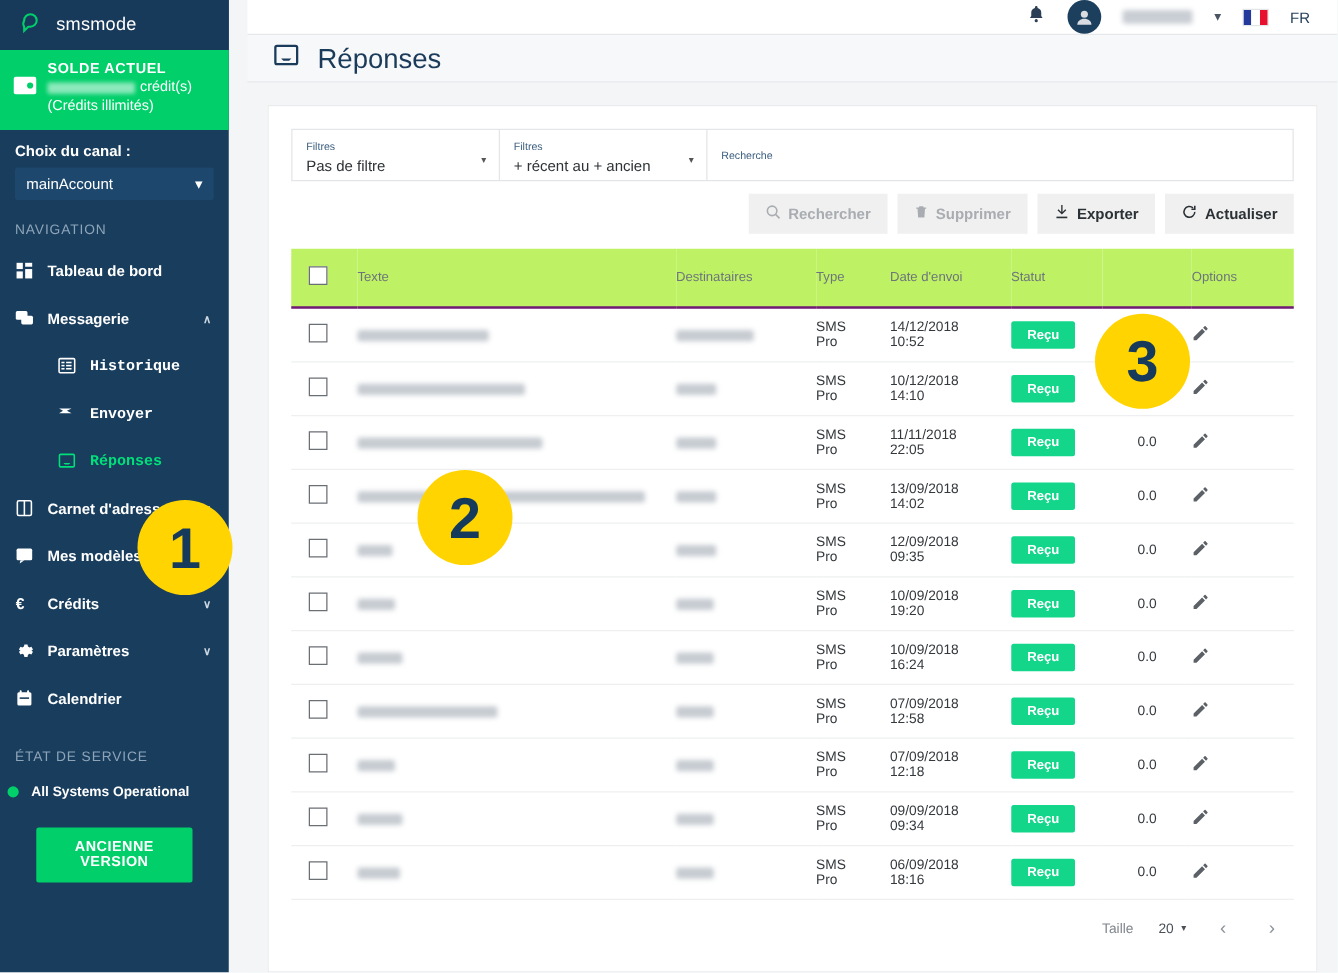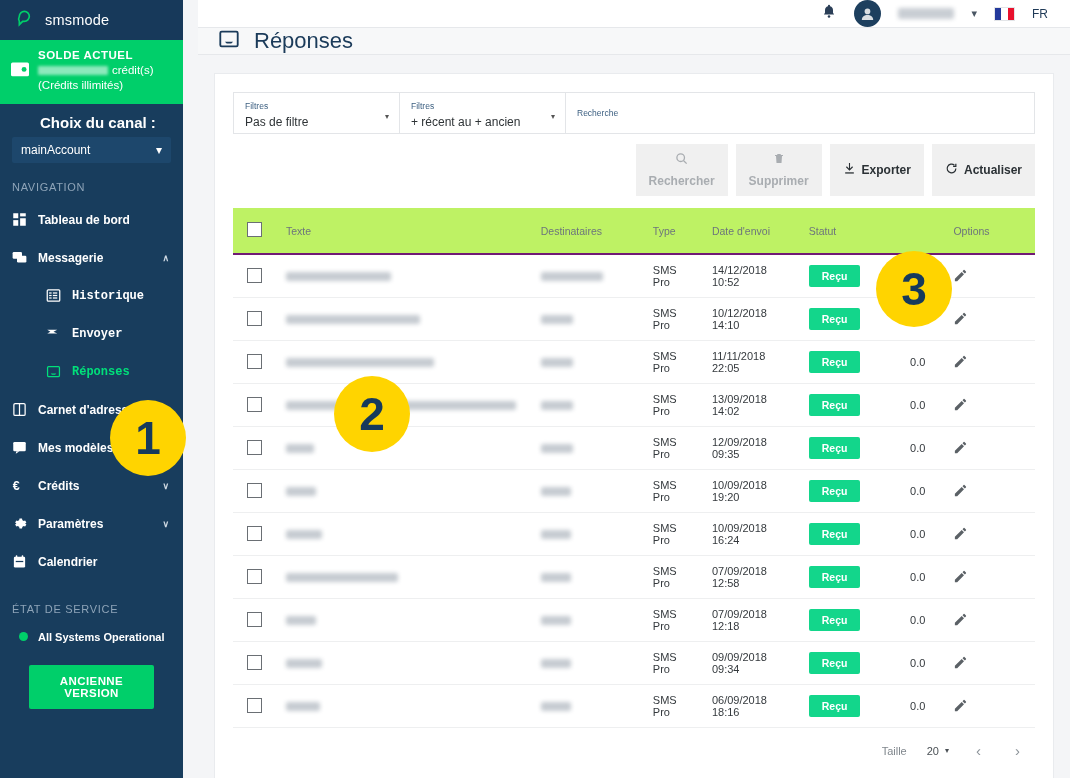--- a/index.html
+++ b/index.html
@@ -28,41 +28,41 @@
   .balance-txt { color: #fff; line-height: 1.32; }
   .balance-title { font-size: 11.5px; font-weight: bold; letter-spacing: .5px; }
   .balance-credits { font-size: 11.5px; display: flex; align-items: center; gap: 4px; }
   .balance-sub { font-size: 11.5px; }
   .blur-chip {
     display: inline-block; height: 9px; border-radius: 1px;
     background: rgba(255,255,255,.55);
     filter: blur(1.6px);
   }
   .channel { padding: 10px 12px 4px 12px; }
-  .channel-label { color: #fff; font-size: 15px; font-weight: bold; margin-bottom: 6px; margin-left: 28px; }
+  .channel-label { color: #fff; font-size: 12px; font-weight: bold; margin-bottom: 6px; }
   .channel-select {
     background: #1d4straight; background: #1d476c; border-radius: 2px;
     height: 26px; display: flex; align-items: center; justify-content: space-between;
     padding: 0 9px; color: #fff; font-size: 12px;
   }
   .nav-head {
     color: #8ea4b8; font-size: 11px; letter-spacing: .7px;
     padding: 14px 0 8px 12px;
   }
   .nav-item {
     height: 38px; display: flex; align-items: center;
     color: #fff; font-size: 12px; font-weight: bold;
     padding-left: 12px; position: relative;
   }
   .nav-item .ico { width: 26px; display: flex; align-items: center; }
   .nav-item.sub { padding-left: 46px; font-weight: bold; font-family: Liberation Mono, monospace; }
   .nav-item.active { color: #00e07a; }
   .nav-item .chev { position: absolute; right: 14px; font-size: 9px; color: #cdd8e2; }
   .svc-head { color: #8ea4b8; font-size: 11px; letter-spacing: .7px; padding: 22px 0 6px 12px; }
-  .svc-row { display: flex; align-items: center; gap: 10px; padding-left: 19px; height: 32px; }
+  .svc-row { display: flex; align-items: center; gap: 10px; padding-left: 6px; height: 32px; }
   .dot { width: 9px; height: 9px; border-radius: 50%; background: #00cf6a; }
   .svc-txt { color: #fff; font-size: 11px; font-weight: bold; }
   .old-btn {
     margin: 12px auto 0 auto; background: #00cf6a; color: #fff;
     font-size: 11.5px; font-weight: bold; letter-spacing: .4px;
     padding: 10px 12px; border-radius: 2px; text-align: center; width: 125px;
   }
 
   
   .main { flex: 1; height: 778px; background: #f4f5f7; display: flex; flex-direction: column; }
@@ -99,21 +99,21 @@
   .fval { font-size: 12px; color: #2e3336; }
   .fval.ph { color: #a8adb2; }
   .fcaret { position: absolute; right: 10px; top: 19px; font-size: 8px; color: #555; }
 
   
   .actions { display: flex; justify-content: flex-end; gap: 8px; margin-top: 10px; position: relative; }
   .abtn {
     display: flex; align-items: center; gap: 6px; background: #f0f0f0;
     padding: 8px 13px; font-size: 12px; font-weight: bold; color: #2b3135;
   }
-  .abtn.dis { color: #a9adb1; flex-direction: column; }
+  .abtn.dis { color: #a9adb1; }
 
   
   table { width: 100%; border-collapse: collapse; margin-top: 12px; }
   thead th {
     background: #bef264; font-size: 10.5px; color: #6d757c; font-weight: normal;
     text-align: left; padding: 14px 0; border-bottom: 2px solid #701a75;
   }
   tbody td { padding: 9px 0; border-bottom: 1px solid #eeeff0; font-size: 11px; color: #34393d; vertical-align: middle; }
   .cb { width: 15px; height: 15px; border: 1.6px solid #6a6f74; display: inline-block; background: #fff; }
   .c-chk { width: 52px; padding-left: 14px !important; }

